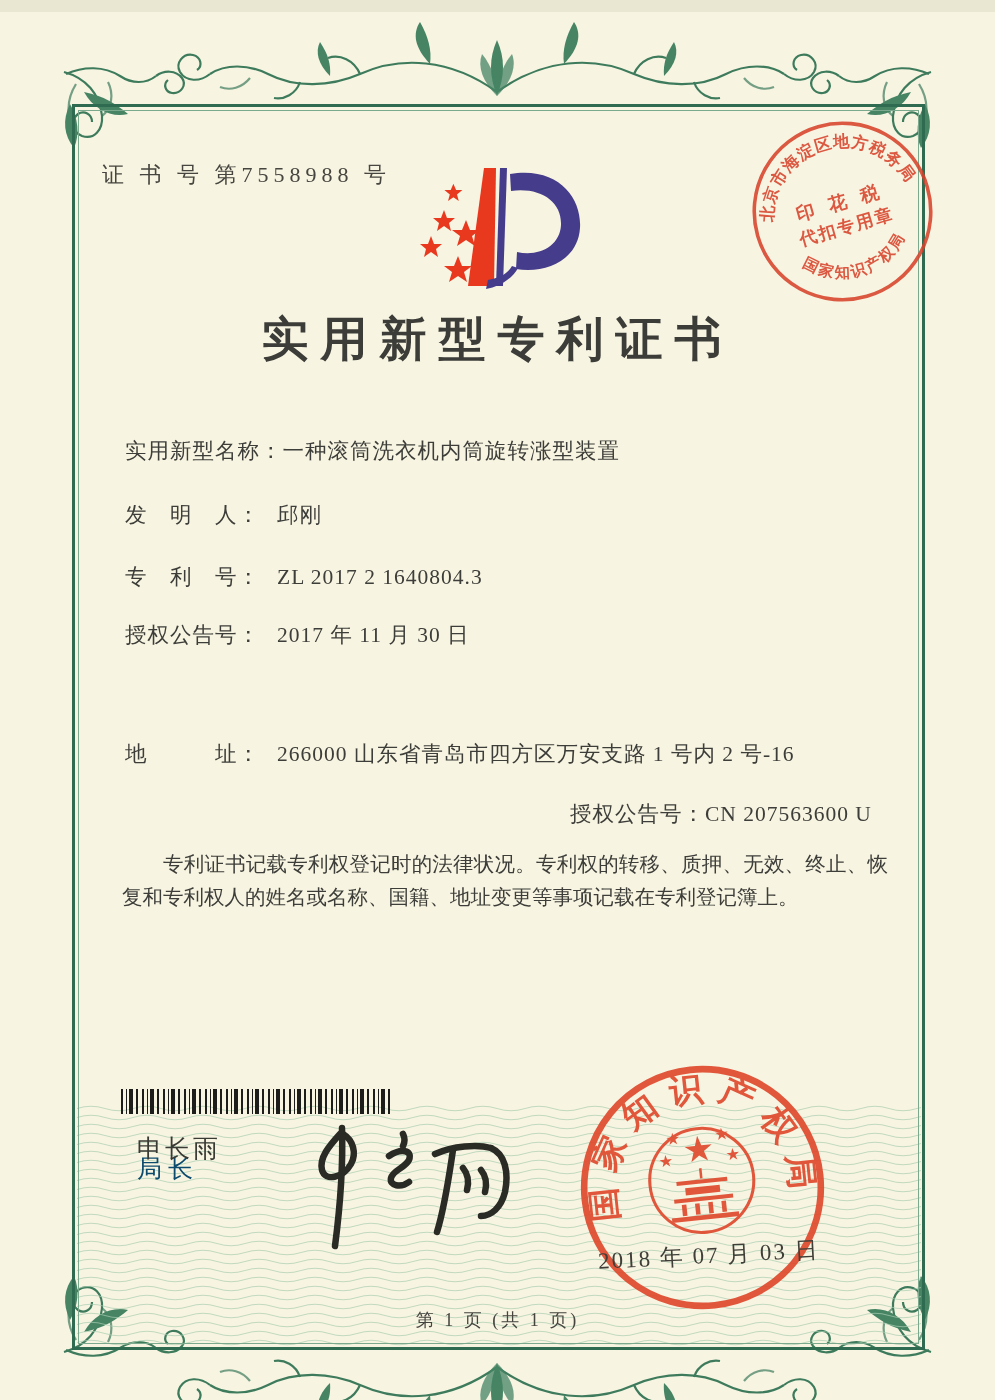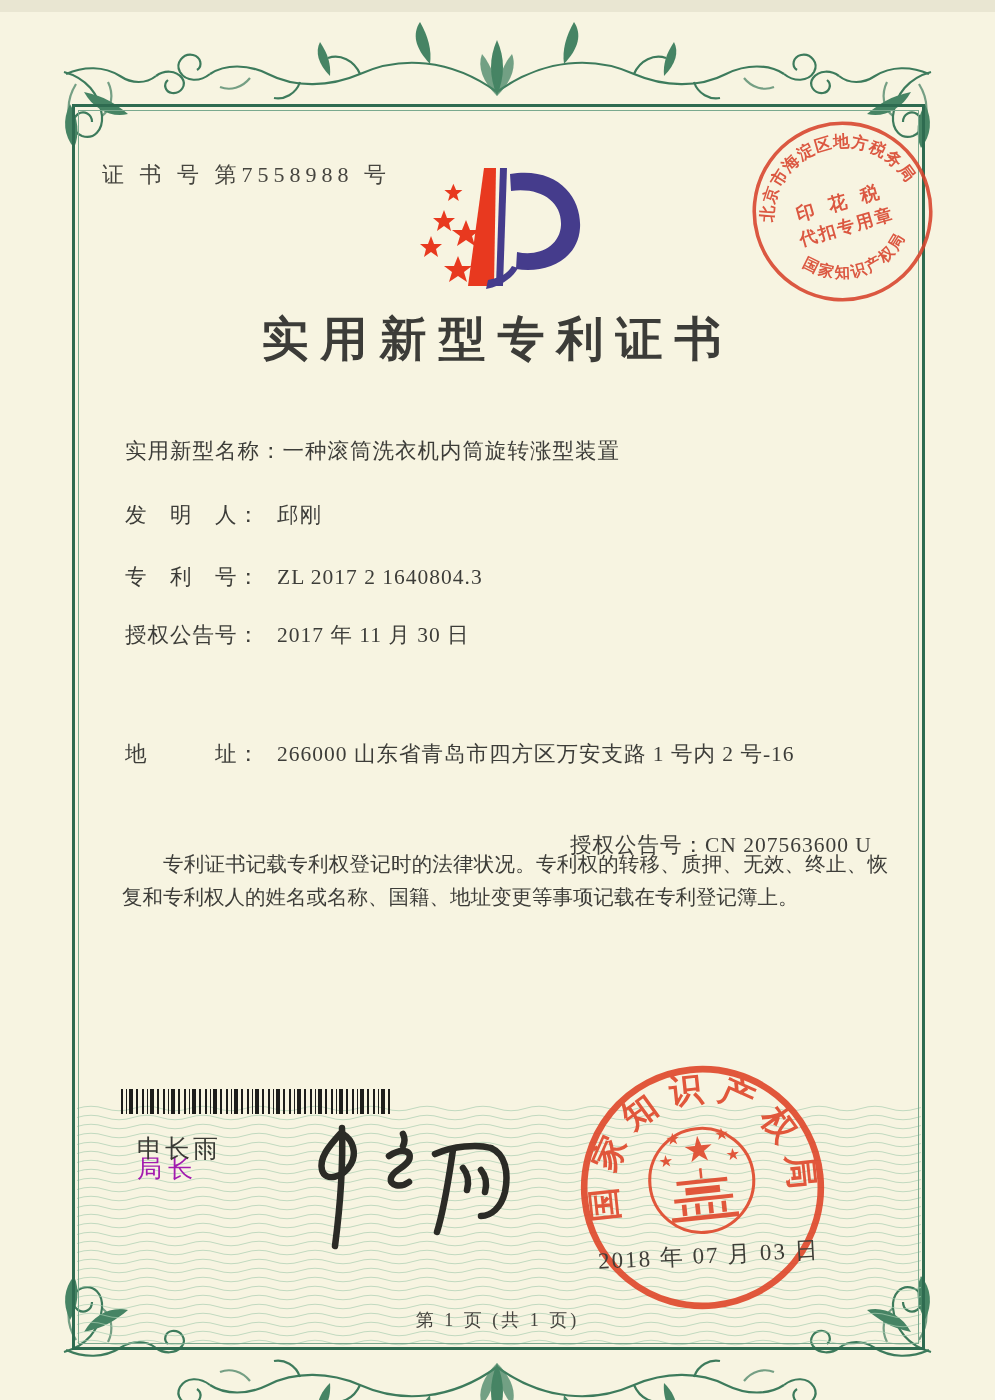--- a/index.html
+++ b/index.html
@@ -35,21 +35,21 @@
   }
   .paras p{margin:0;text-indent:2em;}
   .barcode{
     left:121px;top:1077px;width:273px;height:25px;
     background:repeating-linear-gradient(90deg,
       #1d1d1b 0 2px,transparent 2px 5px,
       #1d1d1b 5px 6px,transparent 6px 8px,
       #1d1d1b 8px 12px,transparent 12px 15px,
       #1d1d1b 15px 17px,transparent 17px 21px);
   }
-  .sig-title{left:137px;top:1140px;font-size:25px;letter-spacing:6px;color:#a21caf;}
+  .sig-title{left:137px;top:1140px;font-size:25px;letter-spacing:6px;color:#0c4a6e;}
   .sig-name{left:137px;top:1120px;font-size:25px;letter-spacing:3px;color:#3a3a35;}
   .seal-date{
     left:598px;top:1228px;font-size:23px;letter-spacing:2px;color:#3f3e38;
     transform:rotate(-3deg);
   }
   .footer{
     left:0;top:1296px;width:995px;text-align:center;
     font-size:18px;letter-spacing:3px;color:#45443f;
   }
   .orn,.waves,.logo,.stamp,.seal,.sig{pointer-events:none;}
@@ -154,21 +154,21 @@
   <div class="abs field" style="top:550px">
     <span class="flabel">专　利　号：</span><span>ZL 2017 2 1640804.3</span>
   </div>
   <div class="abs field" style="top:608px">
     <span class="flabel">授权公告号：</span><span>2017 年 11 月 30 日</span>
   </div>
   <div class="abs field" style="top:727px">
     <span class="flabel">地　　　址：</span><span>266000 山东省青岛市四方区万安支路 1 号内 2 号-16</span>
   </div>
 
-  <div class="abs field grant-right" style="top:818px">
+  <div class="abs field grant-right" style="top:787px">
     <span>授权公告号：</span><span>CN 207563600 U</span>
   </div>
 
   <div class="abs paras">
     <p>专利证书记载专利权登记时的法律状况。专利权的转移、质押、无效、终止、恢复和专利权人的姓名或名称、国籍、地址变更等事项记载在专利登记簿上。</p>
   </div>
 
   <div class="abs barcode"></div>
 
   <div class="abs sig-title">局长</div>

